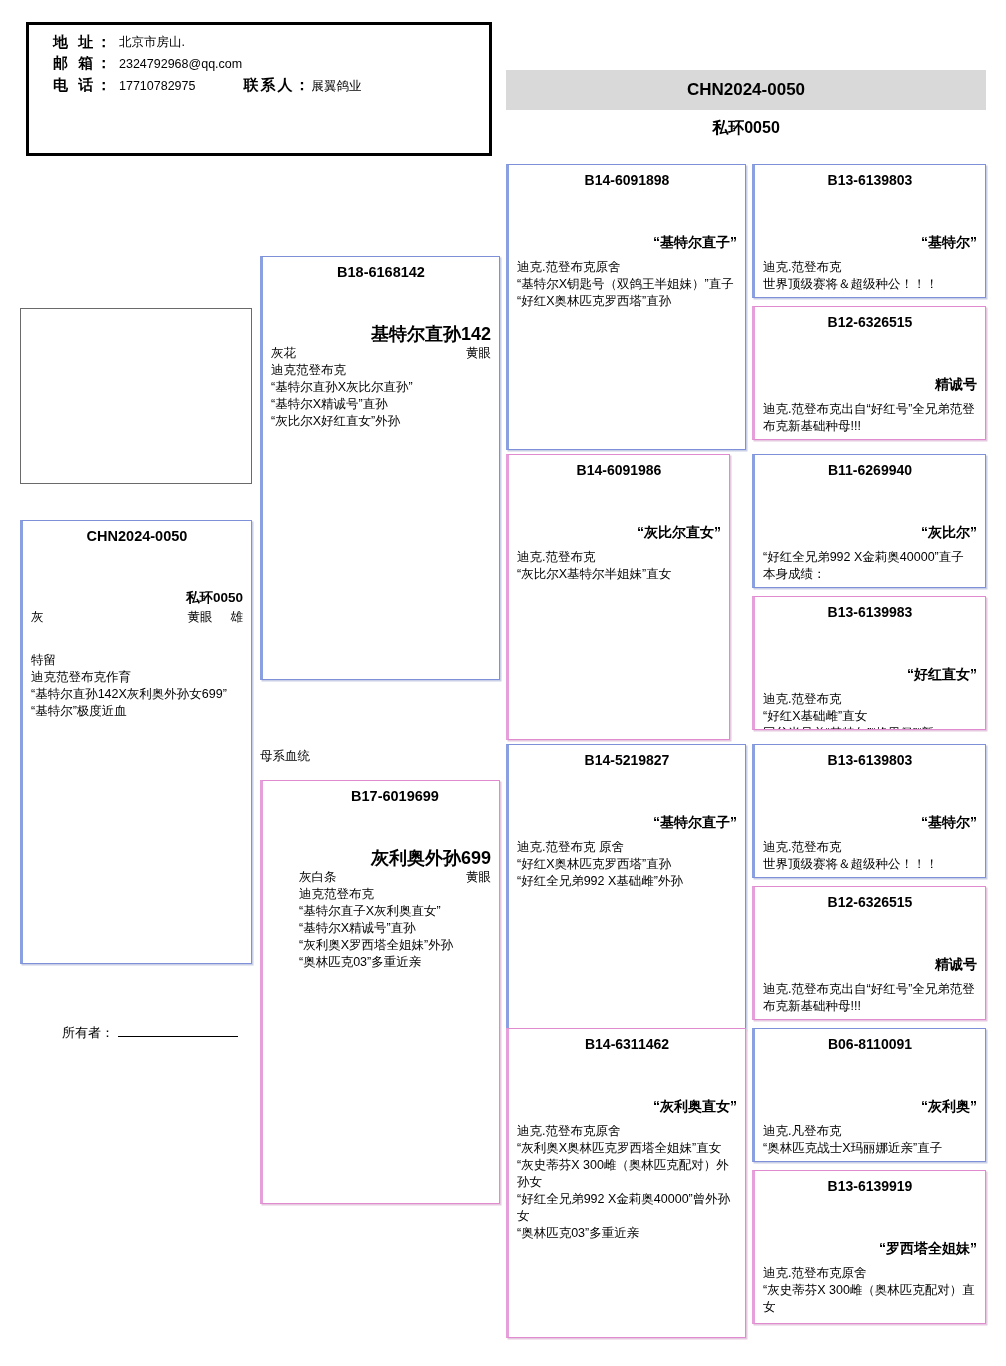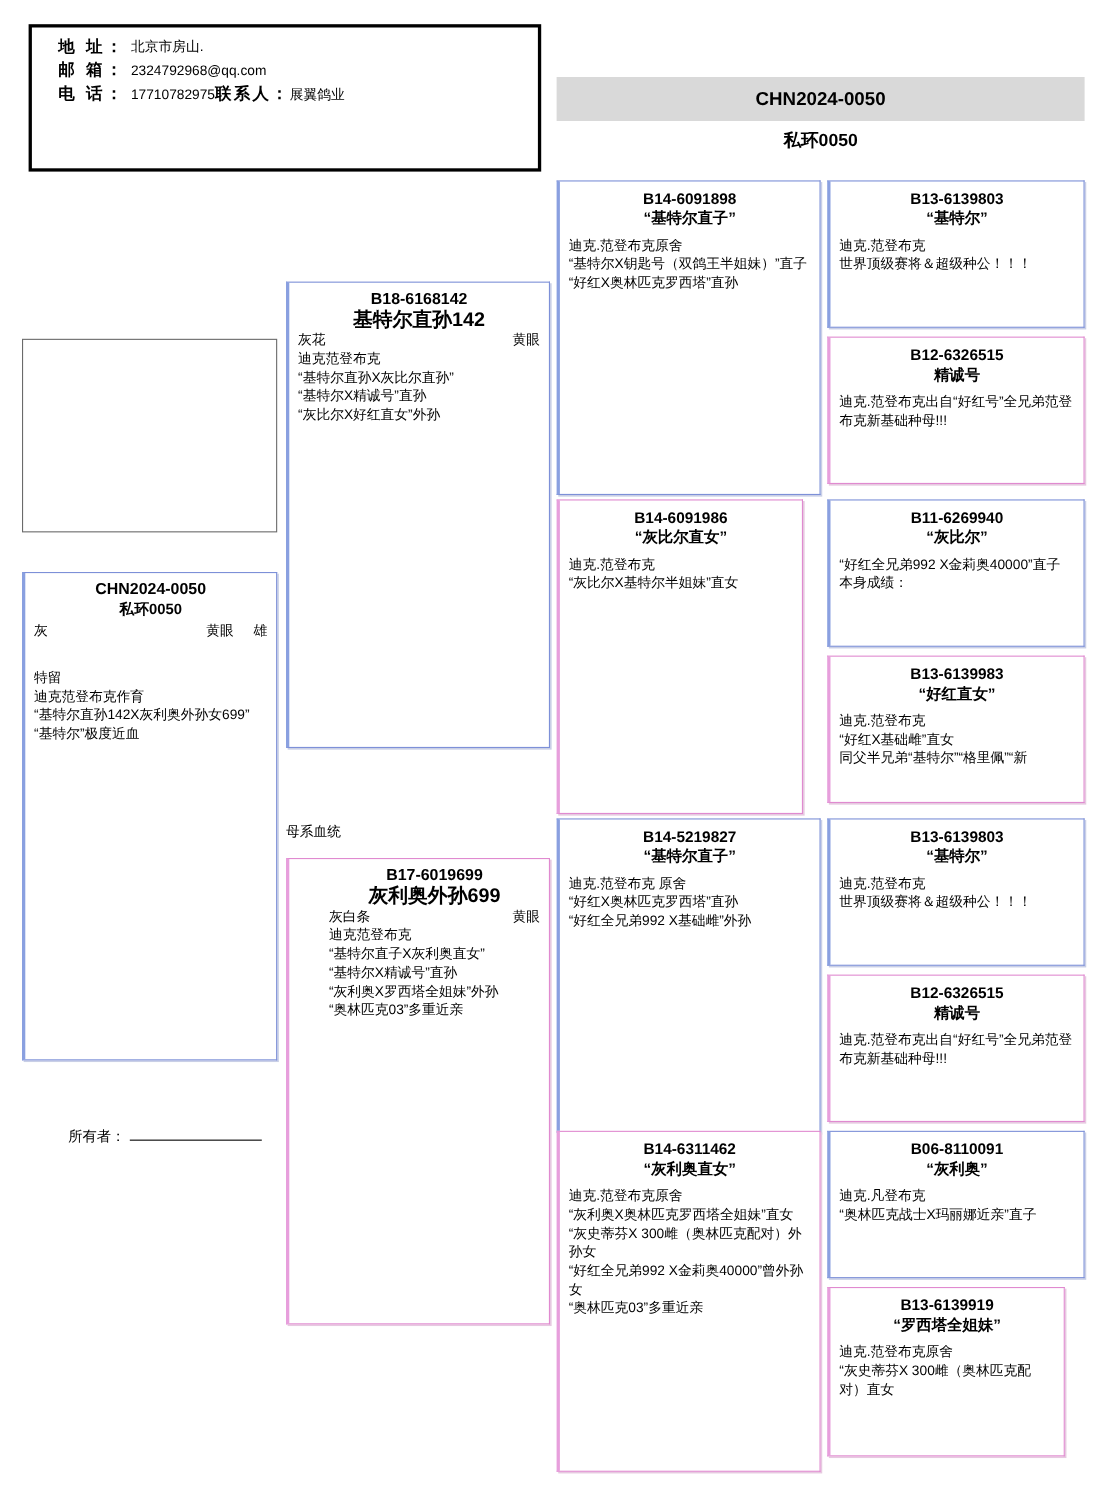--- a/index.html
+++ b/index.html
@@ -45,20 +45,21 @@
     letter-spacing: 3px;
     width: 66px;
     flex: none;
   }
   .loft-val { font-size: 12.5px; }
   .loft-row2 { display:flex; align-items: baseline; margin: 3px 0 0 10px;}
   .contact-label {
     font-weight: bold;
     font-size: 15px;
     letter-spacing: 2px;
+    margin-left: 48px;
   }
 
   
   .section-cap {
     font-size: 12.5px;
     color: #000;
   }
   #cap-sire { left: 260px; top: 240px; margin-top: 48px; }
   #cap-dam  { left: 260px; top: 748px; }
 
@@ -76,24 +77,25 @@
     padding: 6px 8px 4px 8px;
     overflow: hidden;
   }
   .card .bandno {
     text-align: center;
     font-weight: bold;
     font-size: 14px;
     line-height: 18px;
   }
   .card .nickname {
-    text-align: center;
+    text-align: right;
     font-weight: bold;
     font-size: 14px;
     line-height: 18px;
+    margin-top: 44px;
   }
   .card .body {
     font-size: 12.5px;
     line-height: 17px;
     margin-top: 8px;
     white-space: pre-line;
   }
   .card .topline {
     display: flex;
     justify-content: space-between;
@@ -163,21 +165,21 @@
   #g2-d { left: 506px; top: 1028px; width: 240px; height: 310px; }
 
   
   #g3-a1 { left: 752px; top: 164px; width: 234px; height: 134px; }
   #g3-a2 { left: 752px; top: 306px; width: 234px; height: 134px; }
   #g3-b1 { left: 752px; top: 454px; width: 234px; height: 134px; }
   #g3-b2 { left: 752px; top: 596px; width: 234px; height: 134px; }
   #g3-c1 { left: 752px; top: 744px; width: 234px; height: 134px; }
   #g3-c2 { left: 752px; top: 886px; width: 234px; height: 134px; }
   #g3-d1 { left: 752px; top: 1028px; width: 234px; height: 134px; }
-  #g3-d2 { left: 752px; top: 1170px; width: 216px; height: 154px; }
+  #g3-d2 { left: 752px; top: 1170px; width: 234px; height: 154px; }
 </style>
 </head>
 <body>
 
 <div class="abs" id="loft-box">
   <div class="loft-row">
     <span class="loft-label">地 址：</span>
     <span class="loft-val">北京市房山.</span>
   </div>
   <div class="loft-row">

